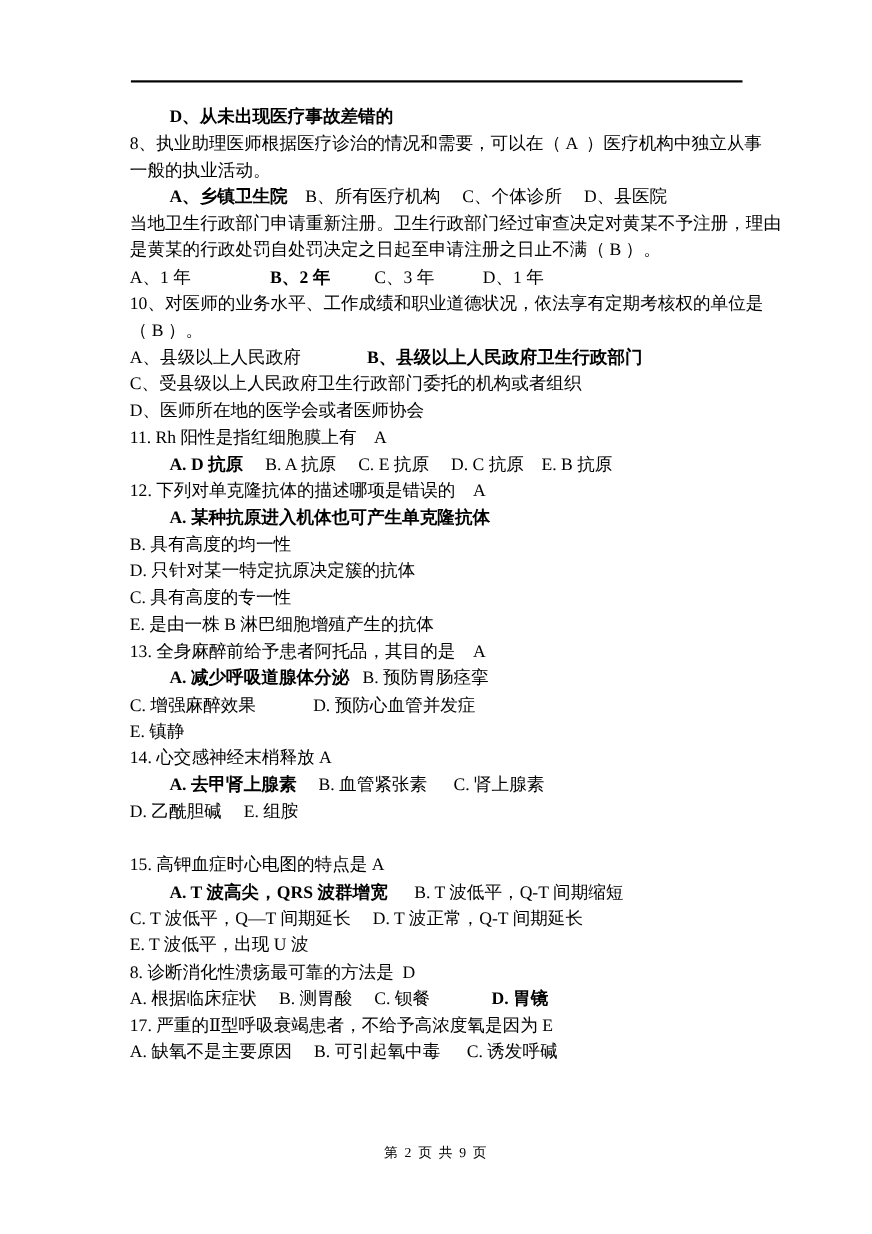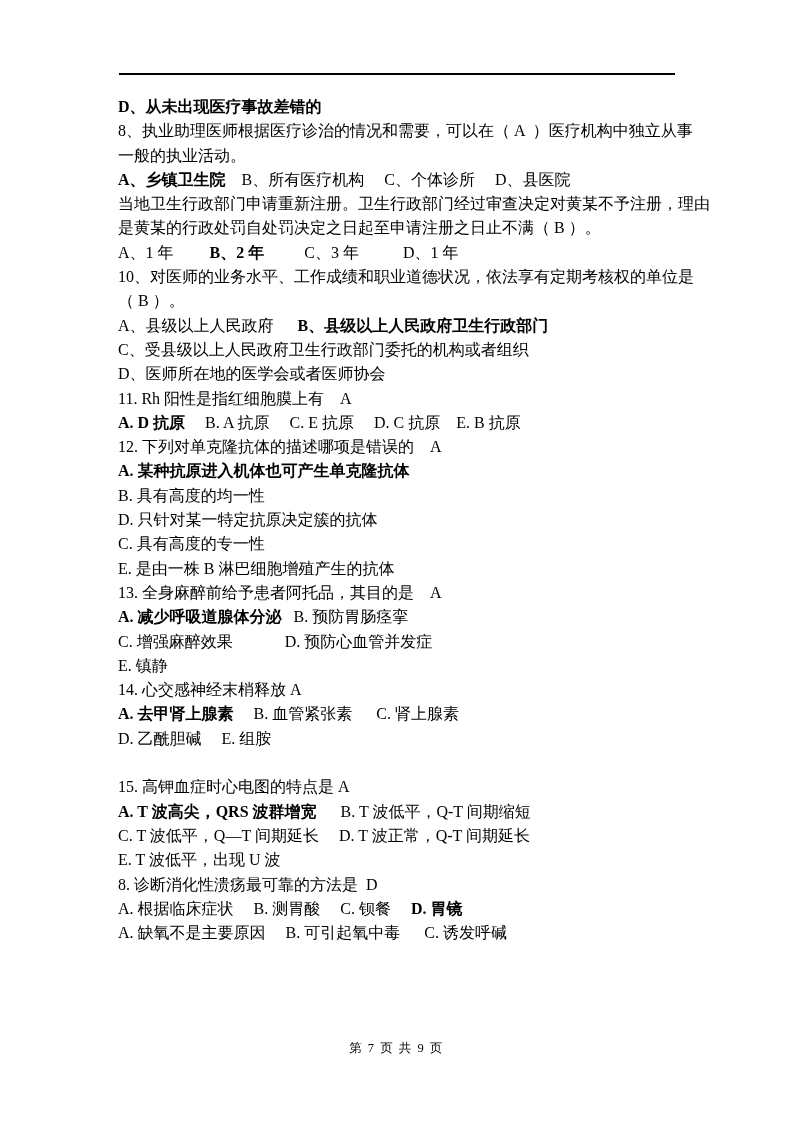--- a/index.html
+++ b/index.html
@@ -30,21 +30,21 @@
     top: 95px;
     width: 560px;
     font-size: 16px;
     line-height: 24.3px;
   }
   .line {
     white-space: pre;
     min-height: 24.3px;
   }
   .seg { font-weight: normal; }
-  .seg.bold { font-weight: bold; }
+  .seg.bold { font-weight: bold; margin-left: 36px; }
   .footer {
     position: absolute;
     left: 0;
     right: 0;
     top: 1040px;
     text-align: center;
     font-size: 12.5px;
     letter-spacing: 1.5px;
     color: #000000;
   }
@@ -82,16 +82,17 @@
       <div class="line"><span class="seg">14. 心交感神经末梢释放 A</span></div>
       <div class="line"><span class="seg bold">A. 去甲肾上腺素</span><span class="seg">     B. 血管紧张素      C. 肾上腺素</span></div>
       <div class="line"><span class="seg">D. 乙酰胆碱     E. 组胺</span></div>
       <div class="line"><span class="seg"></span></div>
       <div class="line"><span class="seg">15. 高钾血症时心电图的特点是 A</span></div>
       <div class="line"><span class="seg bold">A. T 波高尖，QRS 波群增宽</span><span class="seg">      B. T 波低平，Q-T 间期缩短</span></div>
       <div class="line"><span class="seg">C. T 波低平，Q—T 间期延长     D. T 波正常，Q-T 间期延长</span></div>
       <div class="line"><span class="seg">E. T 波低平，出现 U 波</span></div>
       <div class="line"><span class="seg">8. 诊断消化性溃疡最可靠的方法是  D</span></div>
       <div class="line"><span class="seg">A. 根据临床症状     B. 测胃酸     C. 钡餐     </span><span class="seg bold">D. 胃镜</span></div>
+      <div class="line"><span class="seg">17. 严重的Ⅱ型呼吸衰竭患者，不给予高浓度氧是因为 E</span></div>
       <div class="line"><span class="seg">A. 缺氧不是主要原因     B. 可引起氧中毒      C. 诱发呼碱</span></div>
     </div>
-  <div class="footer">第 7 页 共 9 页</div>
+  <div class="footer">第 2 页 共 9 页</div>
 </div>
 
 </body></html>

